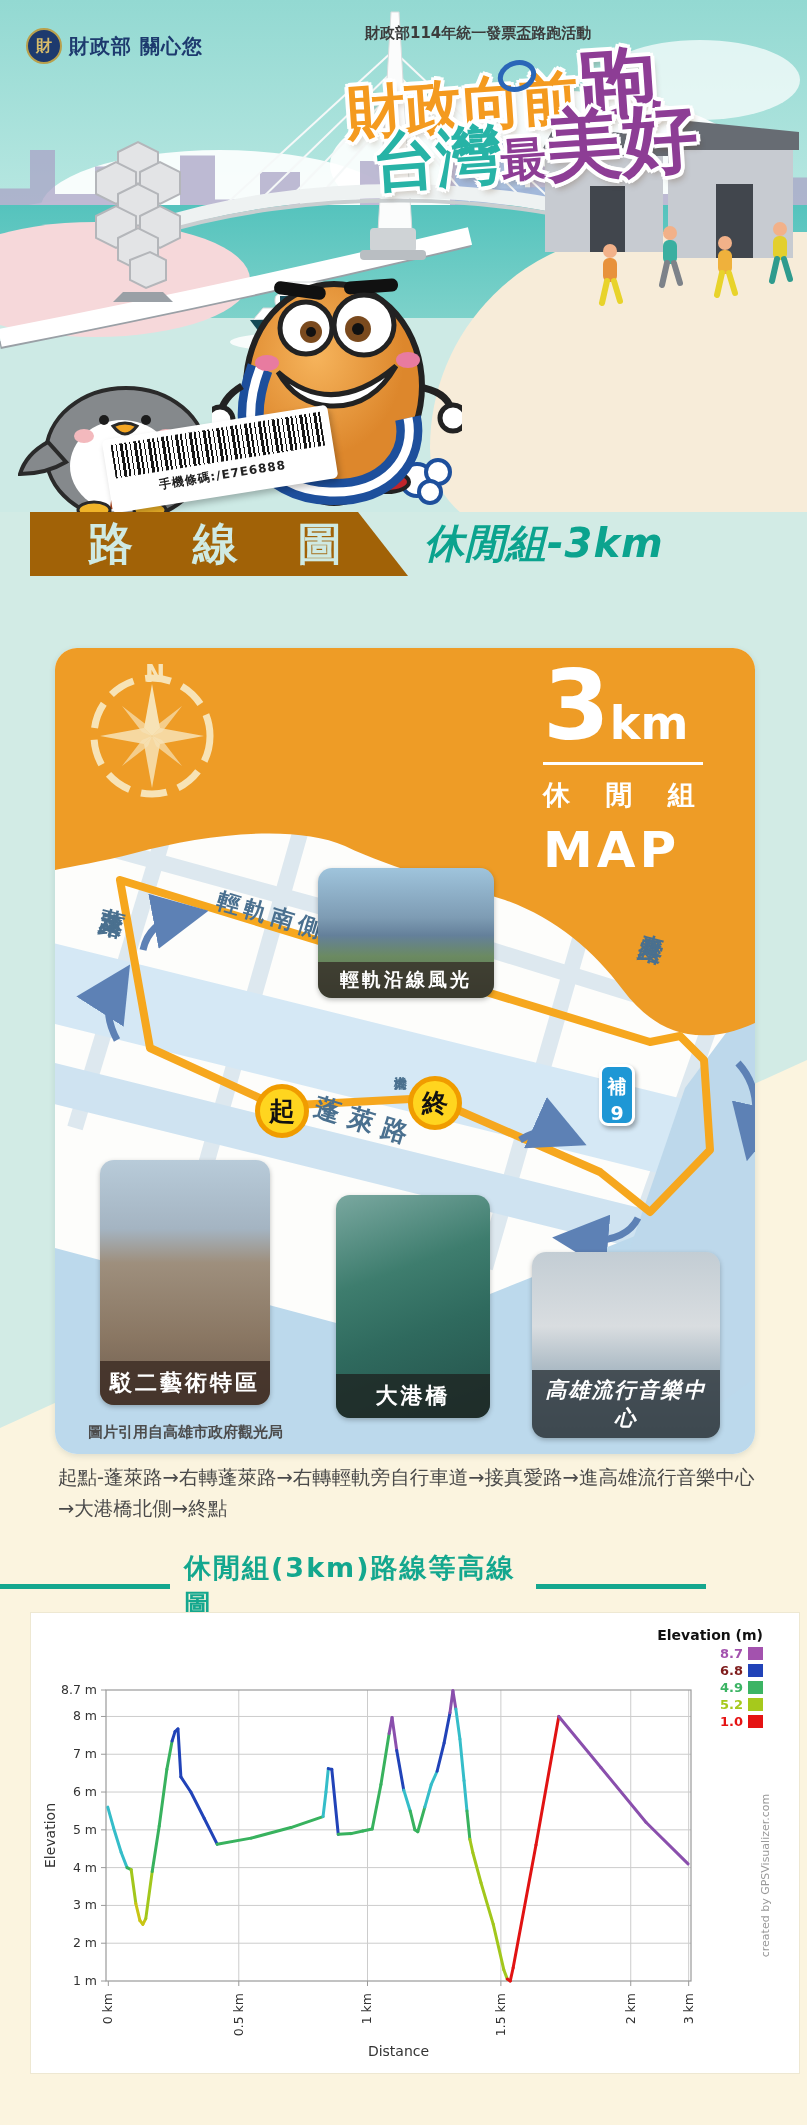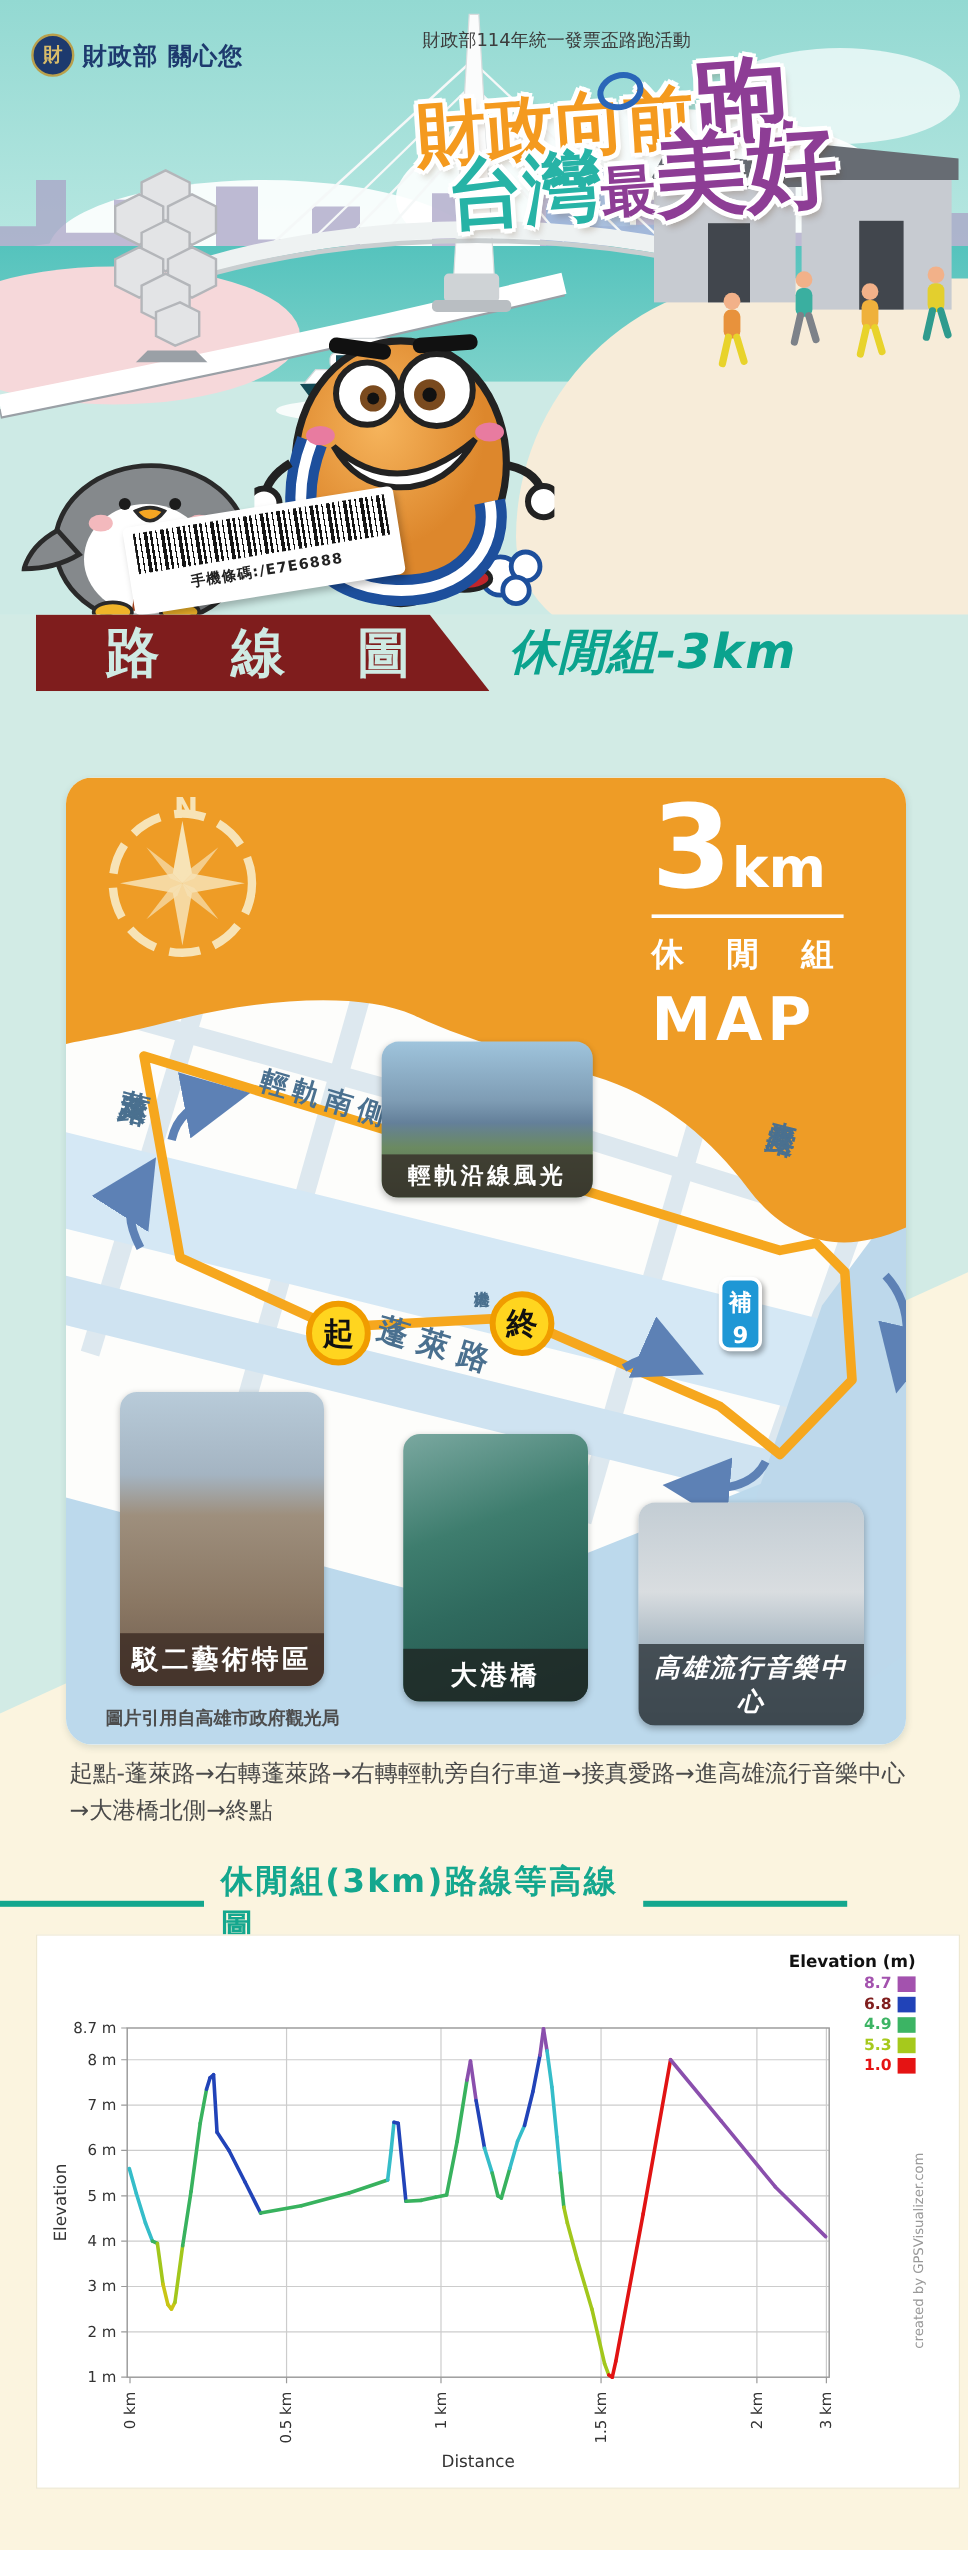--- a/index.html
+++ b/index.html
@@ -28,31 +28,31 @@
   
   #ticket{position:absolute;left:106px;top:422px;width:228px;height:74px;background:#fff;border-radius:5px;
     transform:rotate(-9deg);box-shadow:2px 4px 6px rgba(0,0,0,.25);padding:6px 8px 4px;box-sizing:border-box;}
   #ticket .bars{height:34px;background:repeating-linear-gradient(90deg,#161616 0 2px,#fff 2px 5px,#161616 5px 6px,#fff 6px 9px,#161616 9px 12px,#fff 12px 14px);}
   #ticket .code{text-align:center;font-size:12px;font-weight:bold;color:#222;margin-top:5px;letter-spacing:1px;}
   
   #logo{position:absolute;left:26px;top:28px;display:flex;align-items:center;gap:7px;}
   #logo .coin{width:32px;height:32px;border-radius:50%;background:#1d3a6e;border:2px solid #b9a04c;
     display:flex;align-items:center;justify-content:center;color:#d8bc6a;font-size:16px;font-weight:bold;}
   #logo .lt{color:#1d3a6e;font-size:20px;font-weight:bold;letter-spacing:1px;}
-  #evt-sub{position:absolute;left:352px;top:24px;font-size:15px;font-weight:normal;color:#3c3c3c;}
+  #evt-sub{position:absolute;left:365px;top:24px;font-size:15px;font-weight:bold;color:#3c3c3c;}
   .outline{text-shadow:-3px -3px 0 #fff,3px -3px 0 #fff,-3px 3px 0 #fff,3px 3px 0 #fff,0 -4px 0 #fff,0 4px 0 #fff,-4px 0 0 #fff,4px 0 0 #fff,3px 6px 6px rgba(80,40,0,.25);}
   #title1{position:absolute;left:346px;top:40px;transform:rotate(-4deg);white-space:nowrap;}
   #title1 .a{font-size:58px;font-weight:900;color:#f49a1f;}
   #title1 .b{font-size:82px;font-weight:900;color:#8d3d95;}
   #title2{position:absolute;left:372px;top:98px;transform:rotate(-4deg);white-space:nowrap;}
   #title2 .a{font-size:64px;font-weight:900;color:#27b3a6;}
   #title2 .b{font-size:46px;font-weight:900;color:#8d3d95;}
   #title2 .c{font-size:76px;font-weight:900;color:#8d3d95;}
   
-  #banner{position:absolute;left:30px;top:512px;width:378px;height:64px;background:#7f1d1d;
+  #banner{position:absolute;left:30px;top:512px;width:378px;height:64px;background:#a16207;
     clip-path:polygon(0 0,328px 0,378px 64px,0 64px);display:flex;align-items:center;}
   #banner .t{color:#cfeae3;font-size:45px;font-weight:900;letter-spacing:22px;padding-left:58px;line-height:64px;}
   #banner-sub{position:absolute;left:424px;top:516px;color:#0ba38e;font-size:40px;font-weight:900;
     font-style:italic;letter-spacing:1px;}
   
   #cream{position:absolute;left:0;top:1040px;width:807px;height:1085px;background:#fbf4df;
     clip-path:polygon(0 388px,807px 20px,807px 1085px,0 1085px);}
   
   #mapcard{position:absolute;left:55px;top:648px;width:700px;height:806px;background:#fdfdfb;
     border-radius:22px;overflow:hidden;box-shadow:0 2px 6px rgba(0,60,60,.12);}
@@ -475,21 +475,21 @@
           </div>
           <div class="row">
             <span class="val" style="color: #7f1d1d;">6.8</span>
             <span class="sw" style="background: rgb(33, 67, 184);"></span>
           </div>
           <div class="row">
             <span class="val" style="color: rgb(60, 180, 100);">4.9</span>
             <span class="sw" style="background: rgb(60, 180, 100);"></span>
           </div>
           <div class="row">
-            <span class="val" style="color: rgb(166, 201, 28);">5.3</span>
+            <span class="val" style="color: rgb(166, 201, 28);">5.2</span>
             <span class="sw" style="background: rgb(166, 201, 28);"></span>
           </div>
           <div class="row">
             <span class="val" style="color: rgb(229, 19, 19);">1.0</span>
             <span class="sw" style="background: rgb(229, 19, 19);"></span>
           </div>
         </div>
     </div>
   </div>
 

